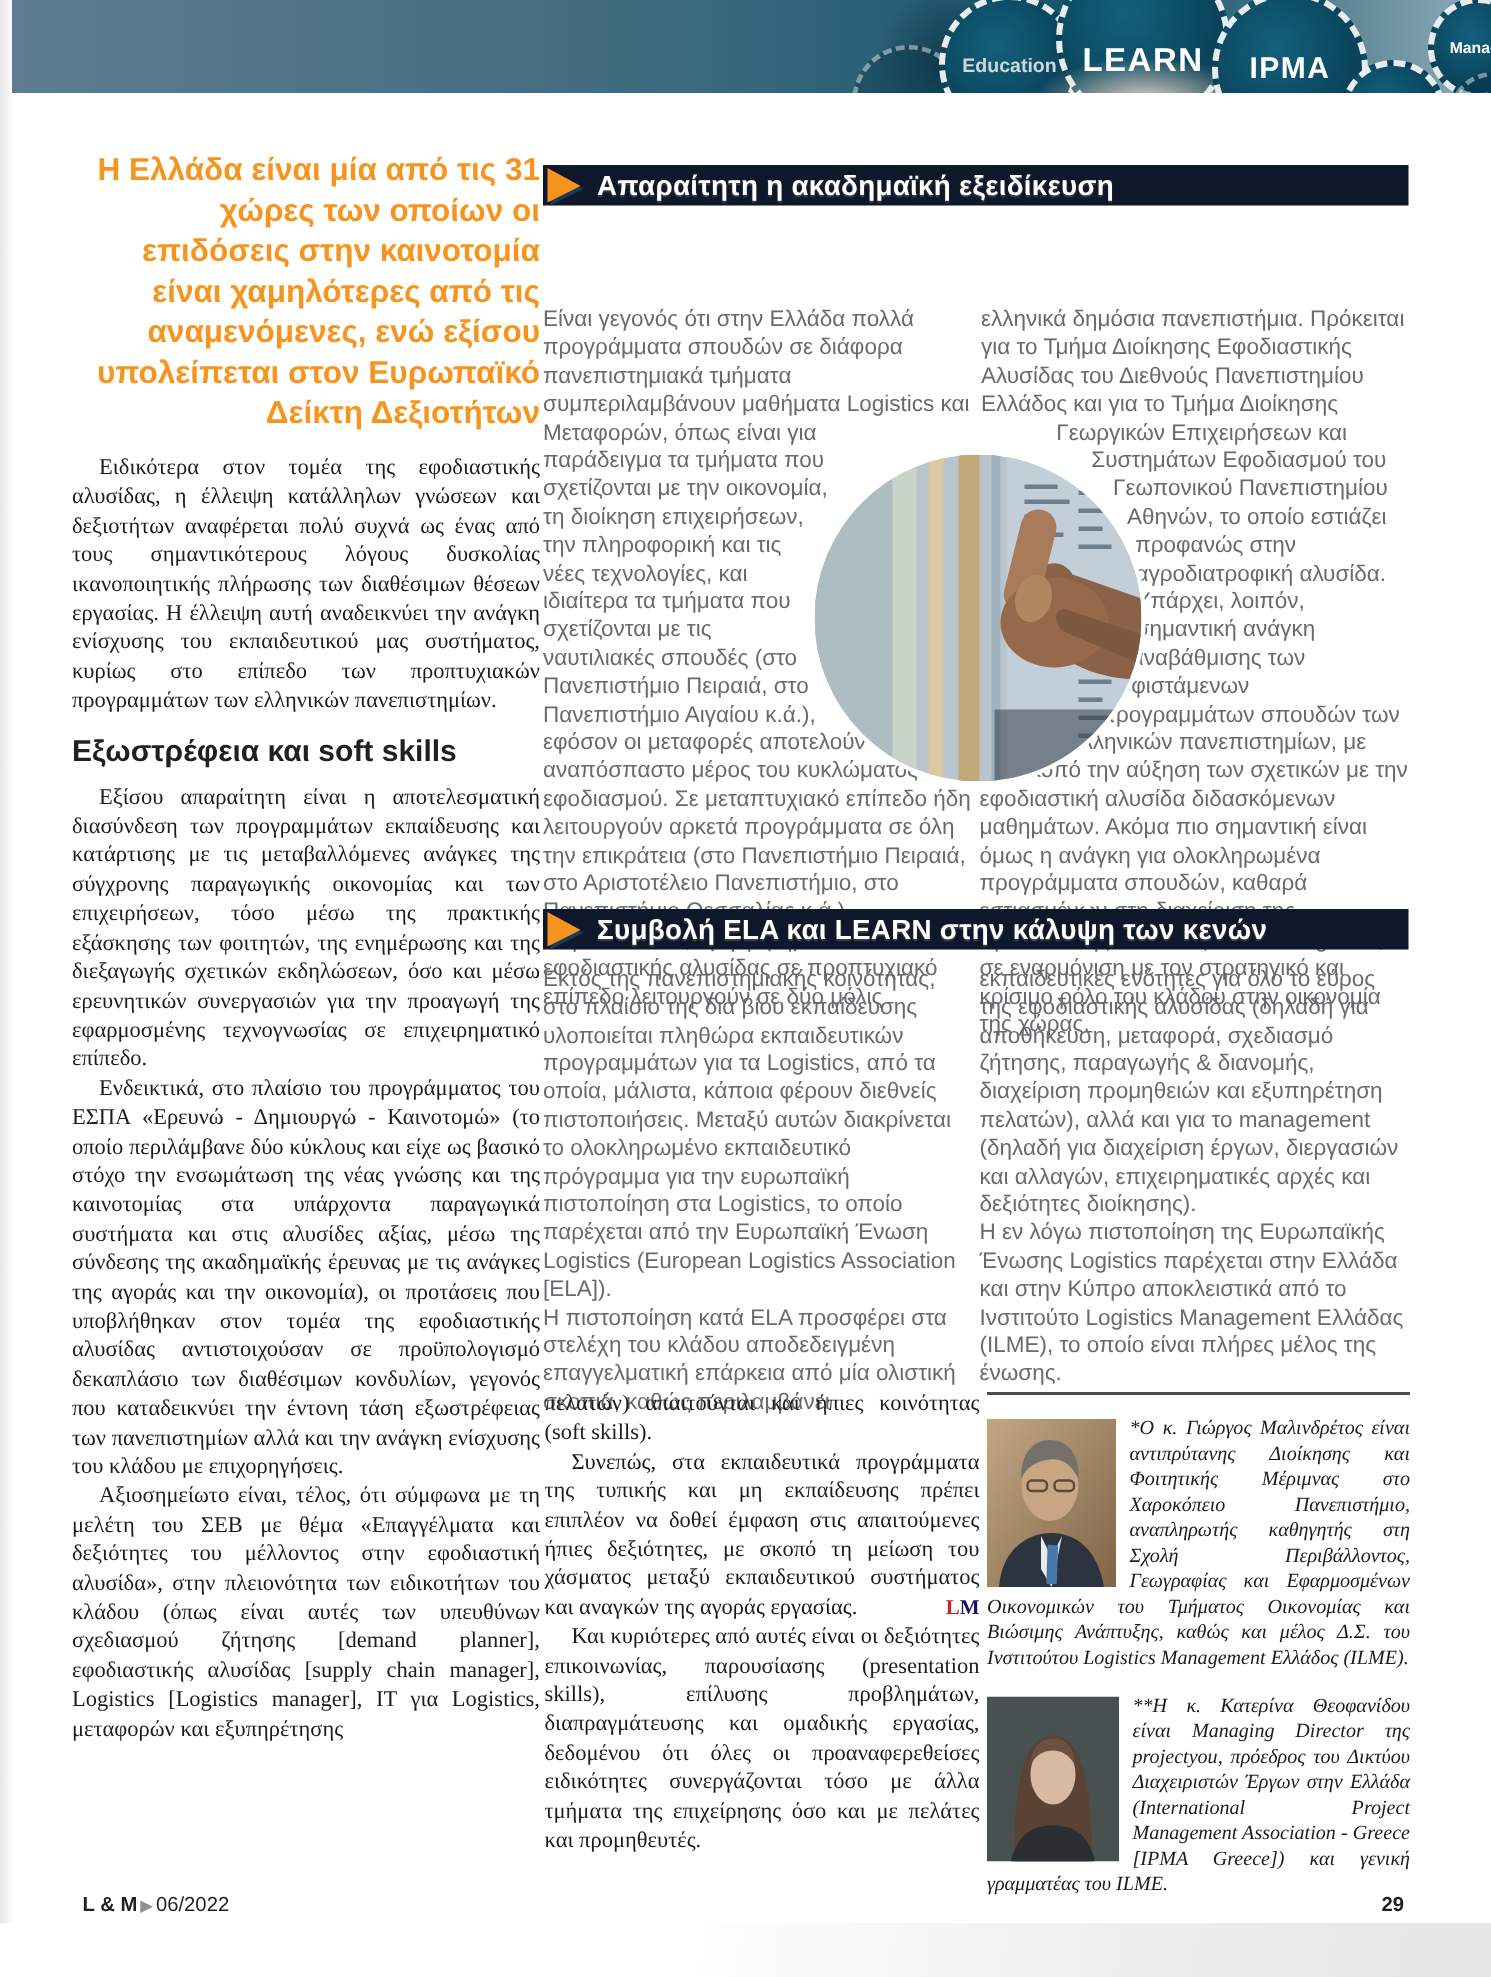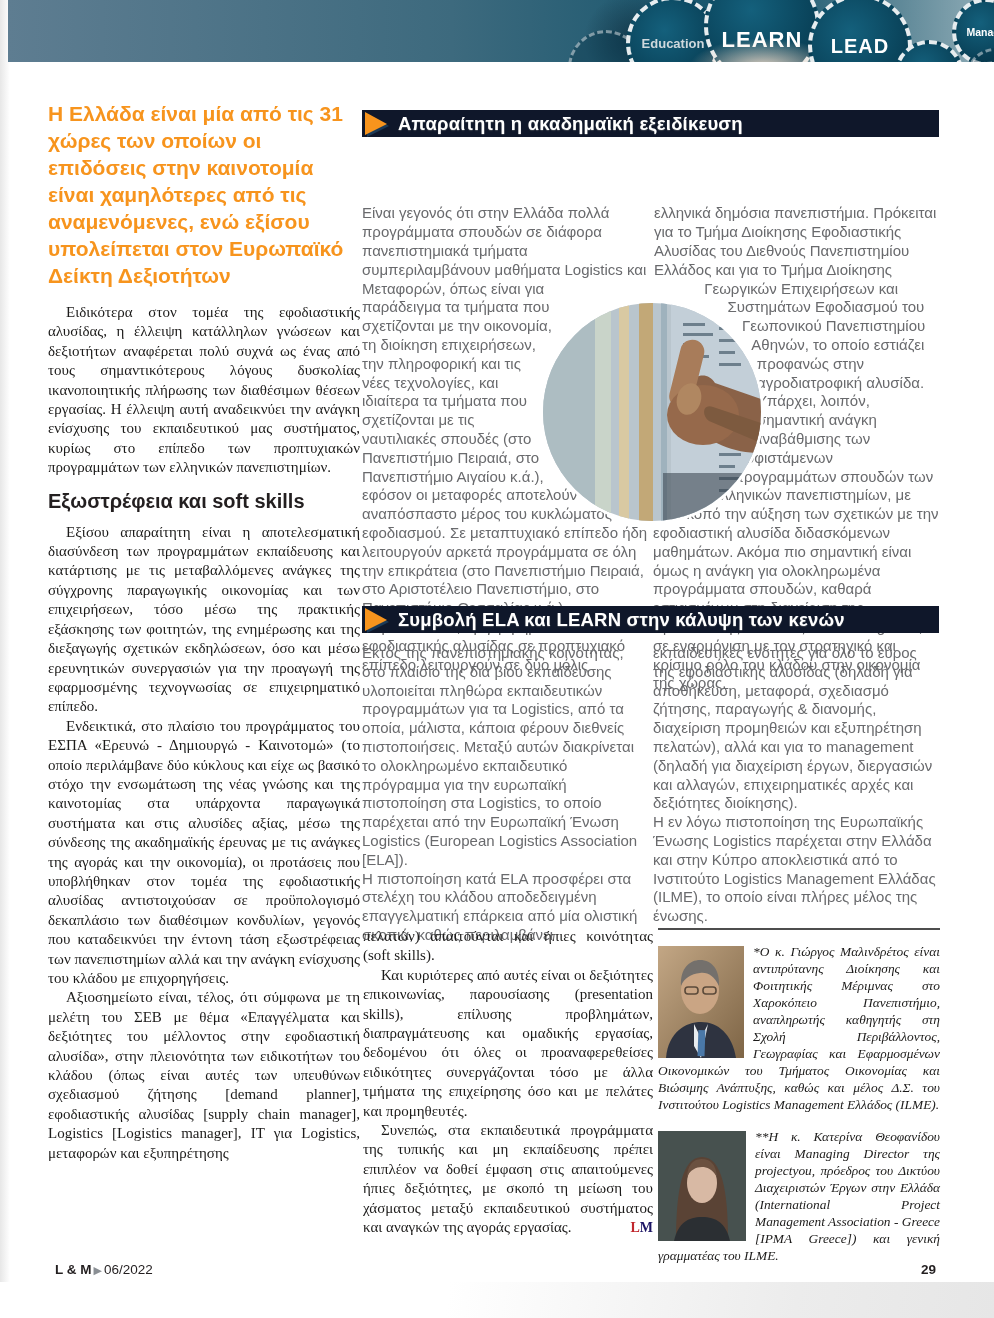--- a/index.html
+++ b/index.html
@@ -19,21 +19,21 @@
           background:radial-gradient(ellipse at center,rgba(250,225,205,.9),rgba(250,225,205,0) 70%);}
   .banner .dark-blob{position:absolute;left:575px;top:-10px;width:110px;height:100px;border-radius:50%;
           background:radial-gradient(ellipse at center,rgba(5,25,40,.55),rgba(5,25,40,0) 70%);}
   .gear{position:absolute;border-radius:50%;display:flex;align-items:center;justify-content:center;
         color:#fff;font-weight:bold;text-align:center;
         background:radial-gradient(circle at 40% 35%,#14607c,#073c52 80%);}
   .gear.teeth{border:4px dashed rgba(255,255,255,.9);}
   .gear.faint{border:3px dashed rgba(255,255,255,.45);background:rgba(7,50,70,.35);}
   
   .article{position:absolute;left:48px;top:100px;width:312px;}
-  .headline{color:#f7941d;font-weight:bold;font-size:21px;line-height:27px;text-align:left;}
+  .headline{color:#f7941d;font-weight:bold;font-size:21px;line-height:27px;text-align:right;}
   .serif{font-family:"Liberation Serif",serif;color:#1c1b1a;font-size:15px;line-height:19.4px;
          text-align:justify;}
   .article p.serif{margin:0;text-indent:18px;}
   .article .headline{margin:0 0 14px 0;}
   .subhead{font-size:20px;font-weight:bold;color:#231f20;margin:12px 0 10px 0;}
   
   .section{position:absolute;left:362px;width:577px;}
   .bar{position:relative;height:27px;background:#0f172a;}
   .bar-title{position:absolute;left:36px;top:0;line-height:27px;color:#ffffff;
              font-weight:bold;font-size:18.5px;letter-spacing:.2px;
@@ -81,21 +81,21 @@
     <div class="dark-blob"></div>
     <div class="gear faint" style="left:560px;top:30px;width:70px;height:70px;"></div>
     <div class="gear teeth" style="left:618px;top:-4px;width:86px;height:86px;font-size:13px;color:#cfd8dc;">
       <span>Education</span>
     </div>
     <div class="gear teeth" style="left:696px;top:-32px;width:108px;height:108px;font-size:22px;letter-spacing:1px;">
       <span style="margin-top:28px">LEARN</span>
     </div>
     <div class="hand-glow"></div>
     <div class="gear teeth" style="left:800px;top:-6px;width:96px;height:96px;font-size:20px;letter-spacing:1px;">
-      <span>LEAD</span>
+      <span>IPMA</span>
     </div>
     <div class="gear teeth" style="left:886px;top:40px;width:62px;height:62px;font-size:11.5px;font-style:italic;">
       <span>Training</span>
     </div>
     <div class="gear teeth" style="left:944px;top:-2px;width:60px;height:60px;font-size:10.5px;">
       <span>Manage</span>
     </div>
     <div class="gear faint" style="left:958px;top:48px;width:52px;height:52px;font-size:10px;color:#e0e6ea;">
       <span>Ide</span>
     </div>
@@ -178,25 +178,25 @@
     <div class="sec-body">
       <div class="sec-col">Εκτός της πανεπιστημιακής κοινότητας, στο πλαίσιο της διά βίου εκπαίδευσης υλοποιείται πληθώρα εκπαιδευτικών προγραμμάτων για τα Logistics, από τα οποία, μάλιστα, κάποια φέρουν διεθνείς πιστοποιήσεις. Μεταξύ αυτών διακρίνεται το ολοκληρωμένο εκπαιδευτικό πρόγραμμα για την ευρωπαϊκή πιστοποίηση στα Logistics, το οποίο παρέχεται από την Ευρωπαϊκή Ένωση Logistics (European Logistics Association [ELA]).
 Η πιστοποίηση κατά ELA προσφέρει στα στελέχη του κλάδου αποδεδειγμένη επαγγελματική επάρκεια από μία ολιστική σκοπιά, καθώς περιλαμβάνει</div>
       <div class="sec-col">εκπαιδευτικές ενότητες για όλο το εύρος της εφοδιαστικής αλυσίδας (δηλαδή για αποθήκευση, μεταφορά, σχεδιασμό ζήτησης, παραγωγής &amp; διανομής, διαχείριση προμηθειών και εξυπηρέτηση πελατών), αλλά και για το management (δηλαδή για διαχείριση έργων, διεργασιών και αλλαγών, επιχειρηματικές αρχές και δεξιότητες διοίκησης).
 Η εν λόγω πιστοποίηση της Ευρωπαϊκής Ένωσης Logistics παρέχεται στην Ελλάδα και στην Κύπρο αποκλειστικά από το Ινστιτούτο Logistics Management Ελλάδας (ILME), το οποίο είναι πλήρες μέλος της ένωσης.</div>
     </div>
   </div>
 
   <div class="cont serif">
     <p>πελατών) απαιτούνται και ήπιες κοινότητας (soft skills).</p>
-    <p class="ind">Και κυριότερες από αυτές είναι οι δεξιότητες επικοινωνίας, παρουσίασης (presentation skills), επίλυσης προβλημάτων, διαπραγμάτευσης και ομαδικής εργασίας, δεδομένου ότι όλες οι προαναφερεθείσες ειδικότητες συνεργάζονται τόσο με άλλα τμήματα της επιχείρησης όσο και με πελάτες και προμηθευτές.</p>
     <p class="ind">
       <span>Συνεπώς, στα εκπαιδευτικά προγράμματα της τυπικής και μη εκπαίδευσης πρέπει επιπλέον να δοθεί έμφαση στις απαιτούμενες ήπιες δεξιότητες, με σκοπό τη μείωση του χάσματος μεταξύ εκπαιδευτικού συστήματος και αναγκών της αγοράς εργασίας.</span>
       <span class="sig"><span class="sig-l">L</span><span class="sig-m">M</span></span>
     </p>
+    <p class="ind">Και κυριότερες από αυτές είναι οι δεξιότητες επικοινωνίας, παρουσίασης (presentation skills), επίλυσης προβλημάτων, διαπραγμάτευσης και ομαδικής εργασίας, δεδομένου ότι όλες οι προαναφερεθείσες ειδικότητες συνεργάζονται τόσο με άλλα τμήματα της επιχείρησης όσο και με πελάτες και προμηθευτές.</p>
   </div>
 
   <div class="bios">
     <div class="bio-rule"></div>
     <div class="bio">
       <svg class="bio-photo" width="86" height="112" viewBox="0 0 86 112">
         <defs>
           <linearGradient id="bg1" x1="0" y1="0" x2="1" y2="1">
             <stop offset="0" stop-color="#c3a785"></stop>
               <stop offset="1" stop-color="#7e6546"></stop>

